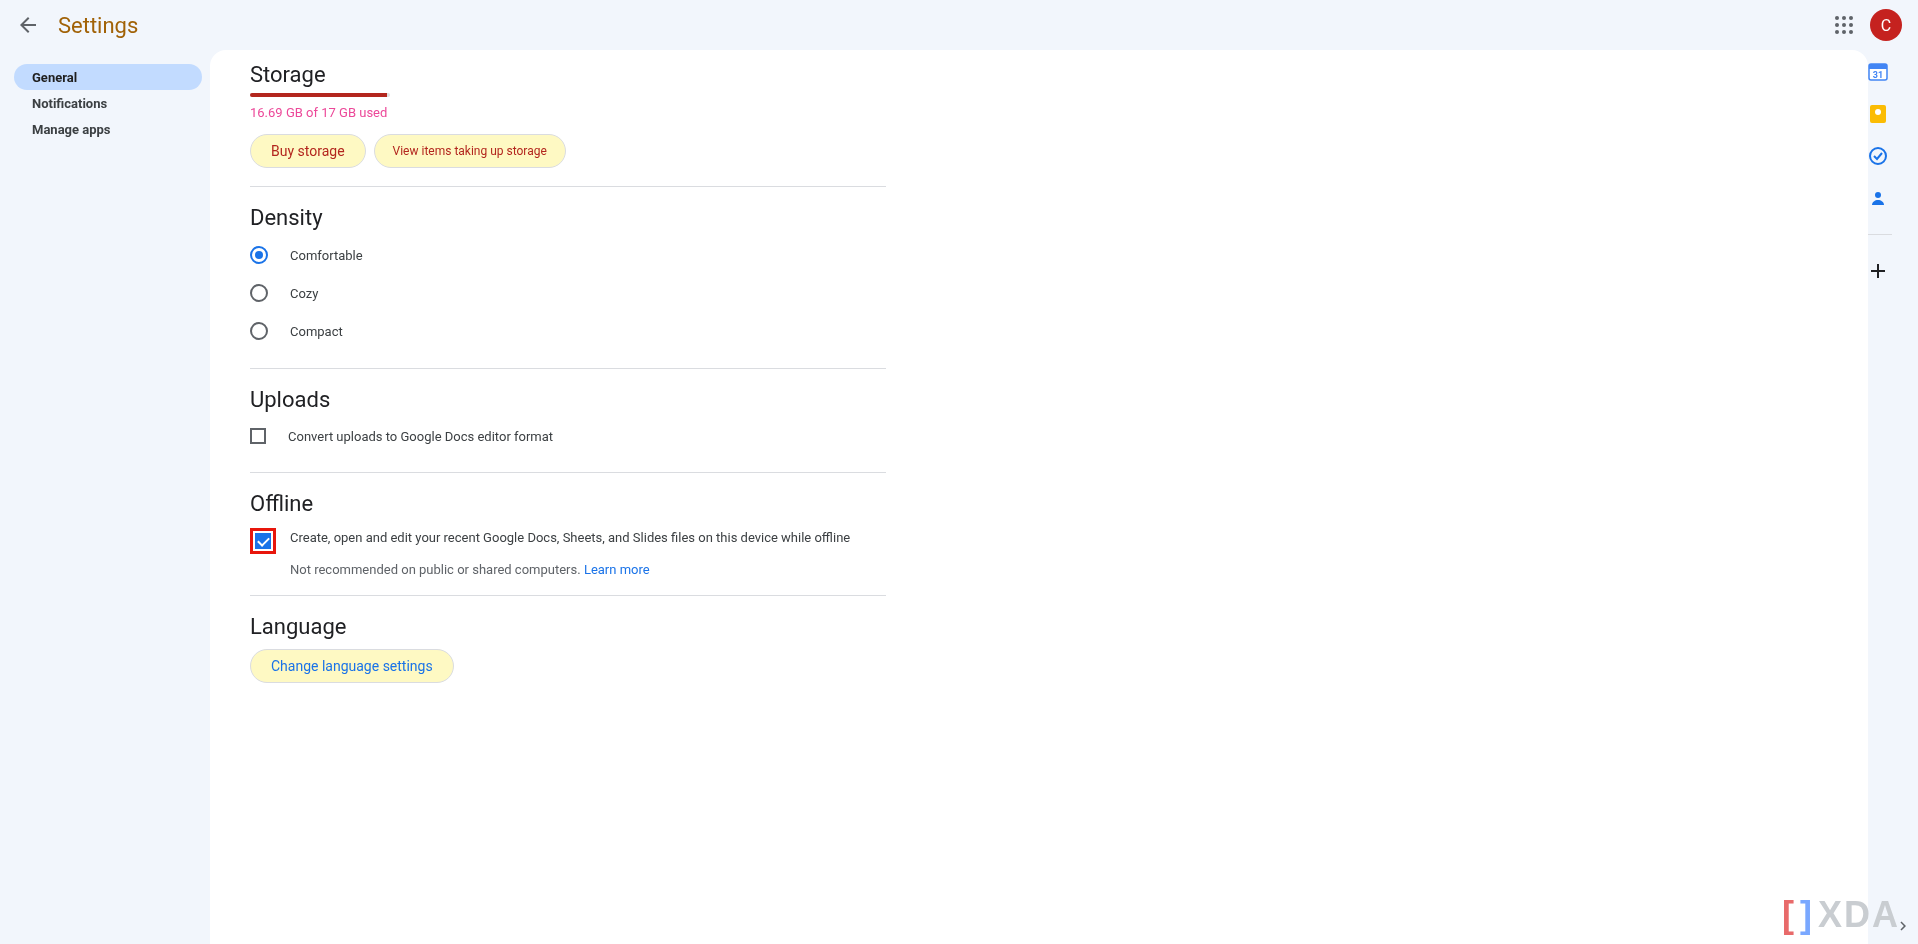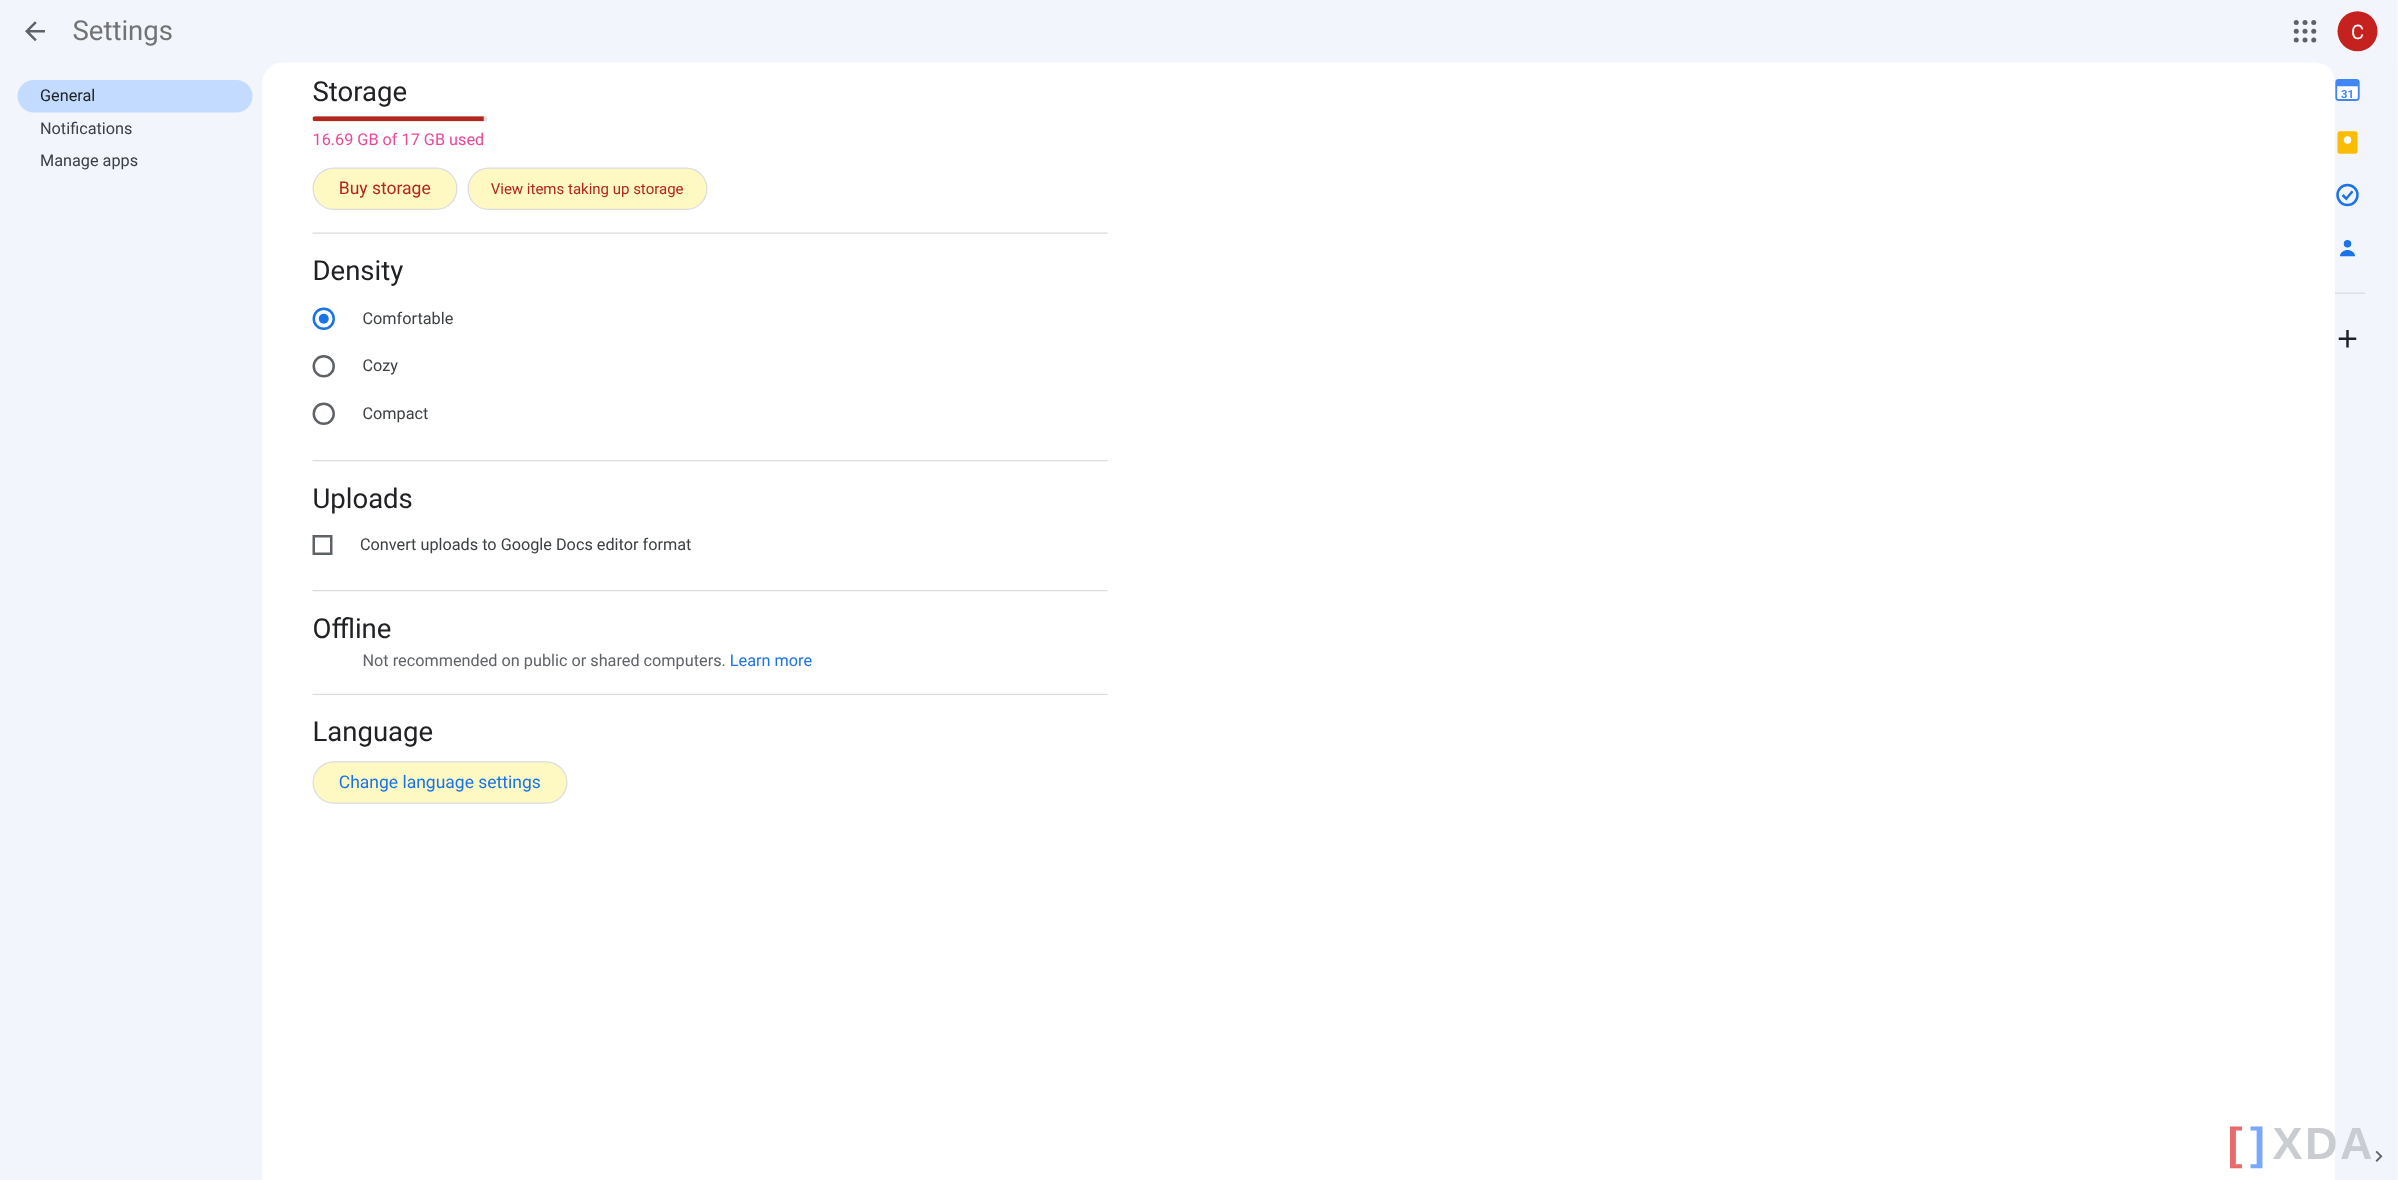--- a/index.html
+++ b/index.html
@@ -20,27 +20,27 @@
   }
   .topbar {
     height: 50px;
     display: flex;
     align-items: center;
     padding: 0 16px;
     justify-content: space-between;
   }
   .topbar-left { display: flex; align-items: center; gap: 18px; }
   .back-btn { width: 24px; height: 24px; display:flex; align-items:center; justify-content:center; cursor:pointer; color:#5f6368;}
-  .title { font-size: 22px; color:#737373; font-weight:400; }
+  .title { font-size: 22px; color:#a16207; font-weight:400; }
   .topbar-right { display:flex; align-items:center; gap:14px; }
   .apps-grid { width:24px; height:24px; display:grid; grid-template-columns:repeat(3,4px); grid-template-rows:repeat(3,4px); gap:3px; cursor:pointer; padding:3px;}
   .apps-grid span { width:4px; height:4px; background:#5f6368; border-radius:50%; }
   .avatar { width:32px; height:32px; border-radius:50%; background:#c5221f; color:#fff; display:flex; align-items:center; justify-content:center; font-size:16px; cursor:pointer;}
   .body { display:flex; flex:1; min-height:0; }
-  .sidebar { width:210px; padding: 14px 8px 0 14px; }
+  .sidebar { width:210px; padding: 14px 8px 0 14px; font-weight: bold; }
   .nav-item { height:26px; border-radius:13px; display:flex; align-items:center; padding:0 18px; font-size:13px; color:#3c4043; cursor:pointer; margin-bottom:0;}
   .nav-item.active { background:#c2dbff; color:#1f1f1f;}
   .content-wrap { flex:1; padding:0 0 0 0; position:relative; }
   .content {
     background:#fff;
     border-radius:16px 16px 0 0;
     margin-right:50px;
     height:100%;
     overflow-y:auto;
     padding: 12px 40px 30px 40px;
@@ -154,20 +154,26 @@
         <div class="section">
           <h2>Uploads</h2>
           <div class="option-row">
             <div class="checkbox"></div>
             <span class="option-label">Convert uploads to Google Docs editor format</span>
           </div>
         </div>
 
         <div class="section">
           <h2>Offline</h2>
+          <div class="offline-row">
+            <span class="highlight-box">
+              <span class="checkbox checked"></span>
+            </span>
+            <span class="option-label" style="margin-top:2px">Create, open and edit your recent Google Docs, Sheets, and Slides files on this device while offline</span>
+          </div>
           <div class="subtext">
             <span>Not recommended on public or shared computers. </span><a>Learn more</a>
           </div>
         </div>
 
         <div class="section">
           <h2>Language</h2>
           <div style="margin-top:10px">
             <button class="pill-btn blue">Change language settings</button>
           </div>

